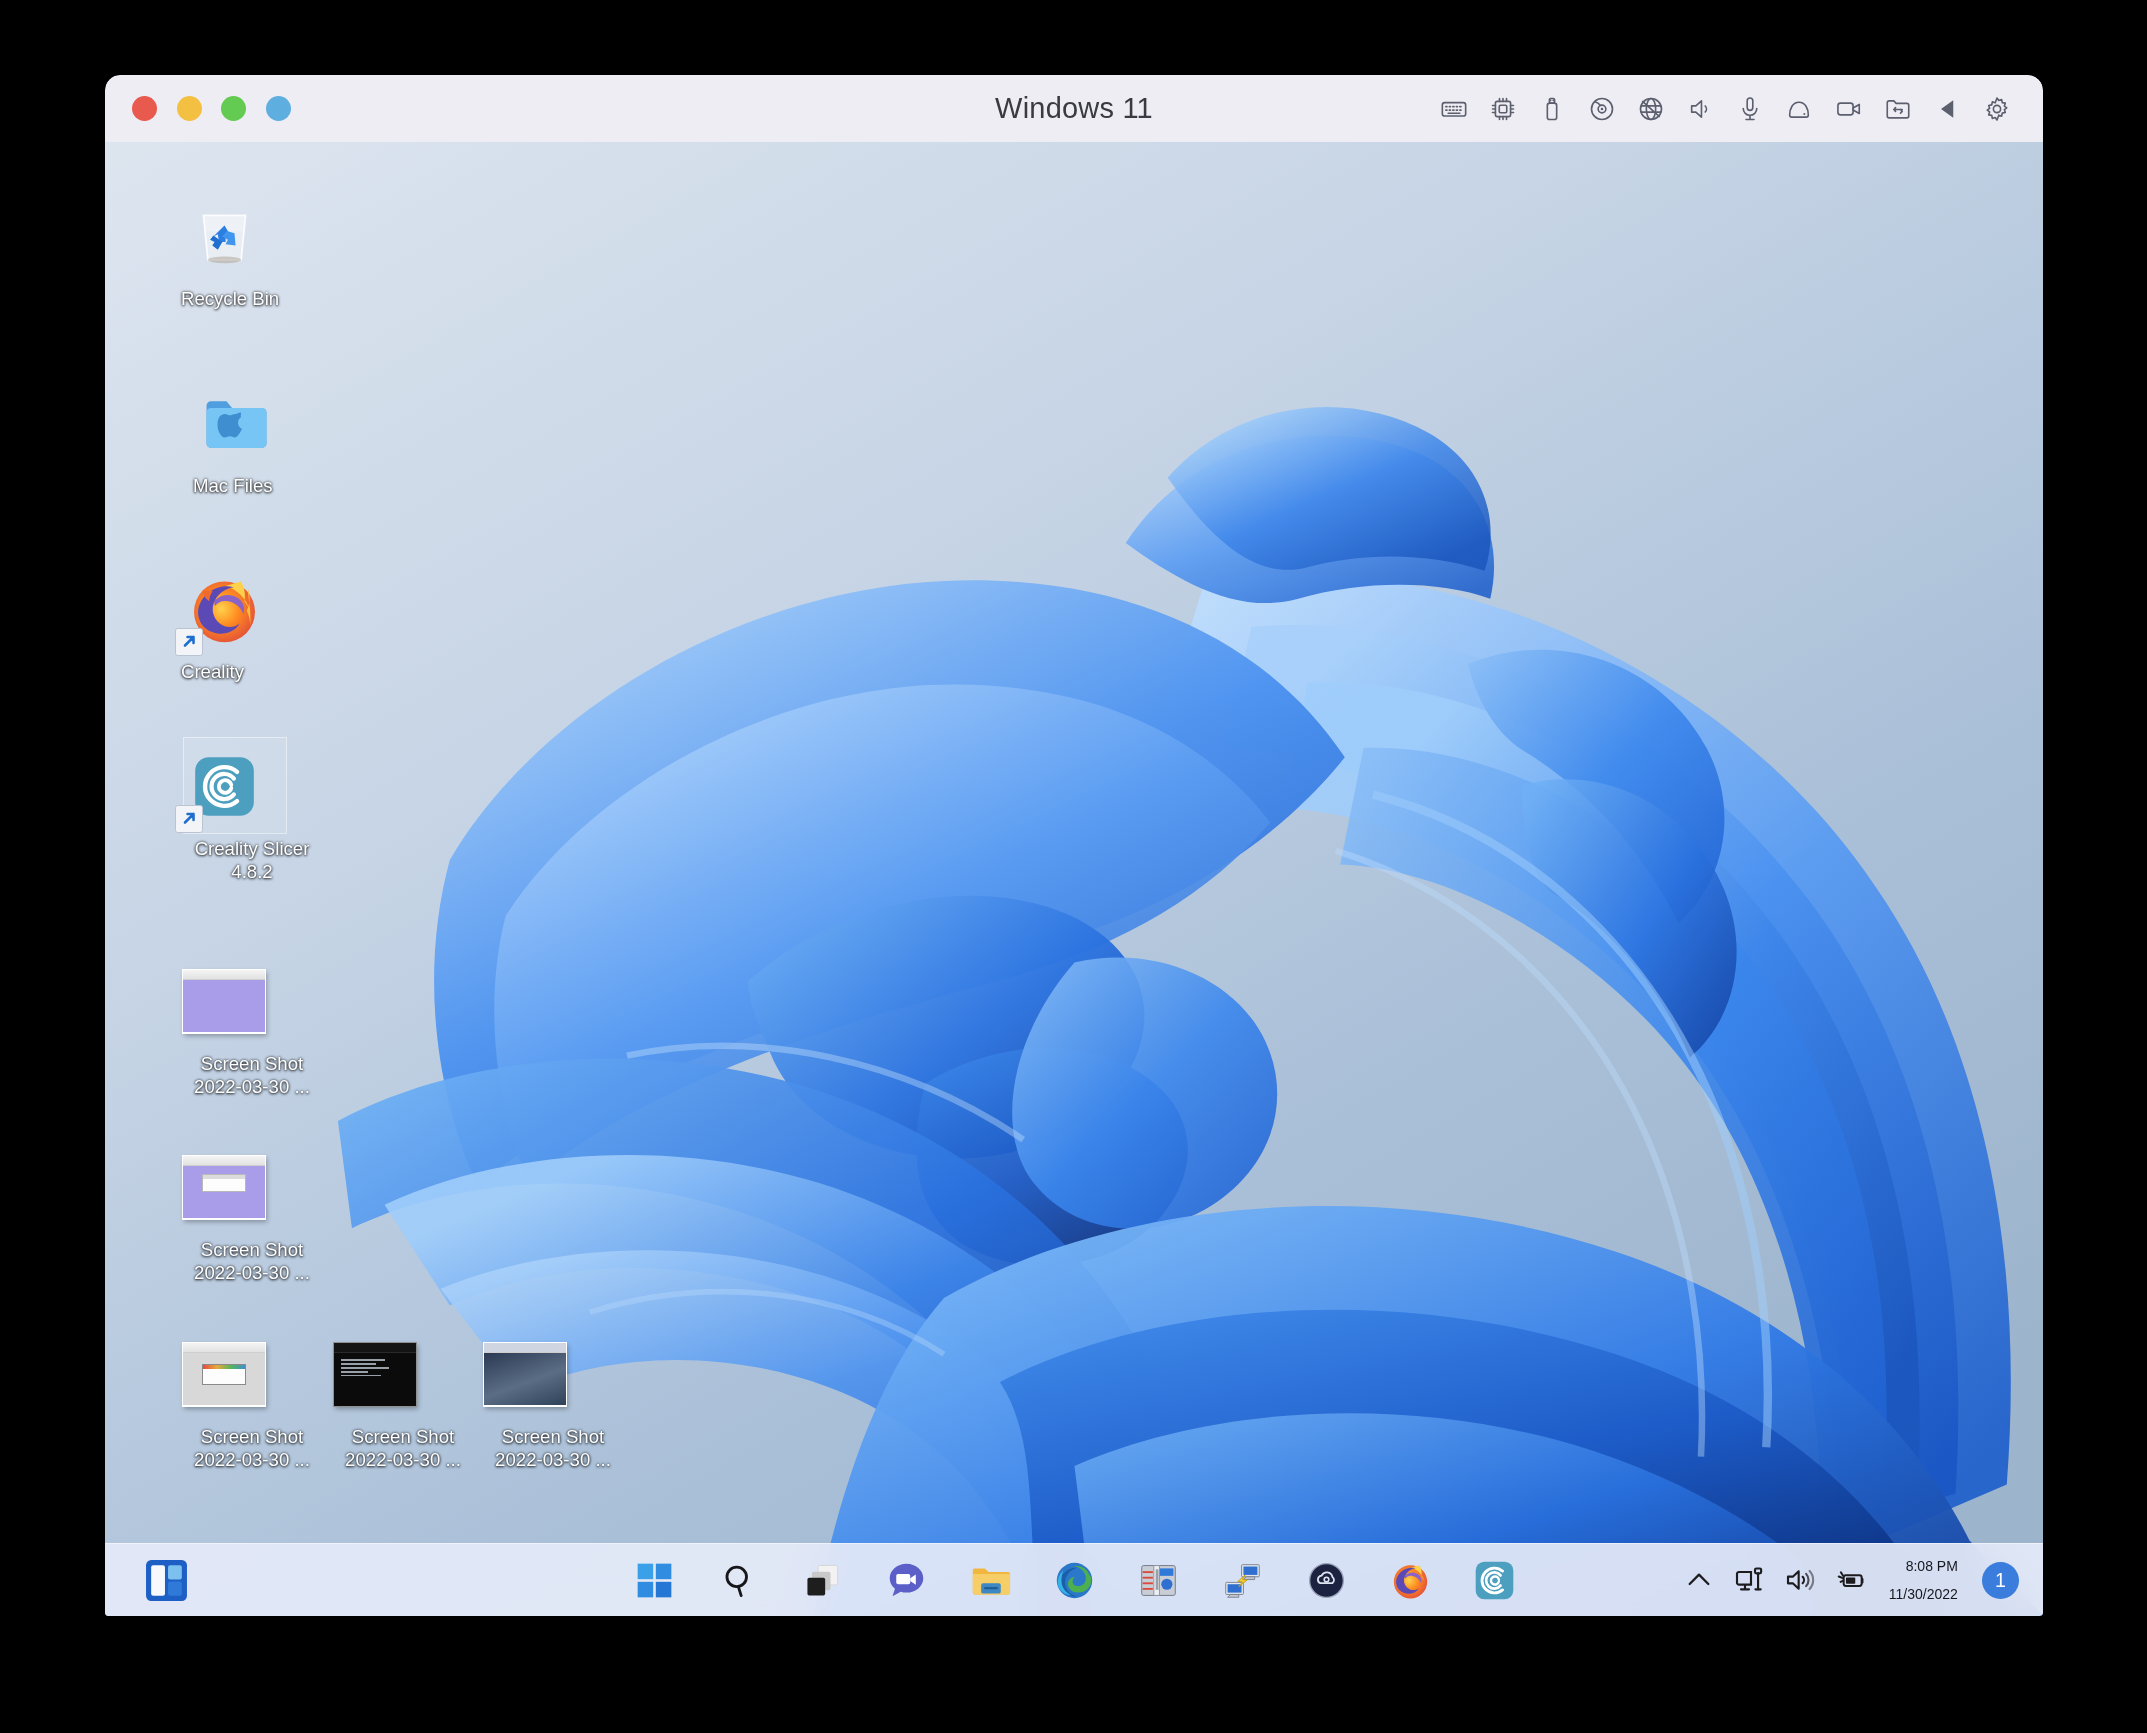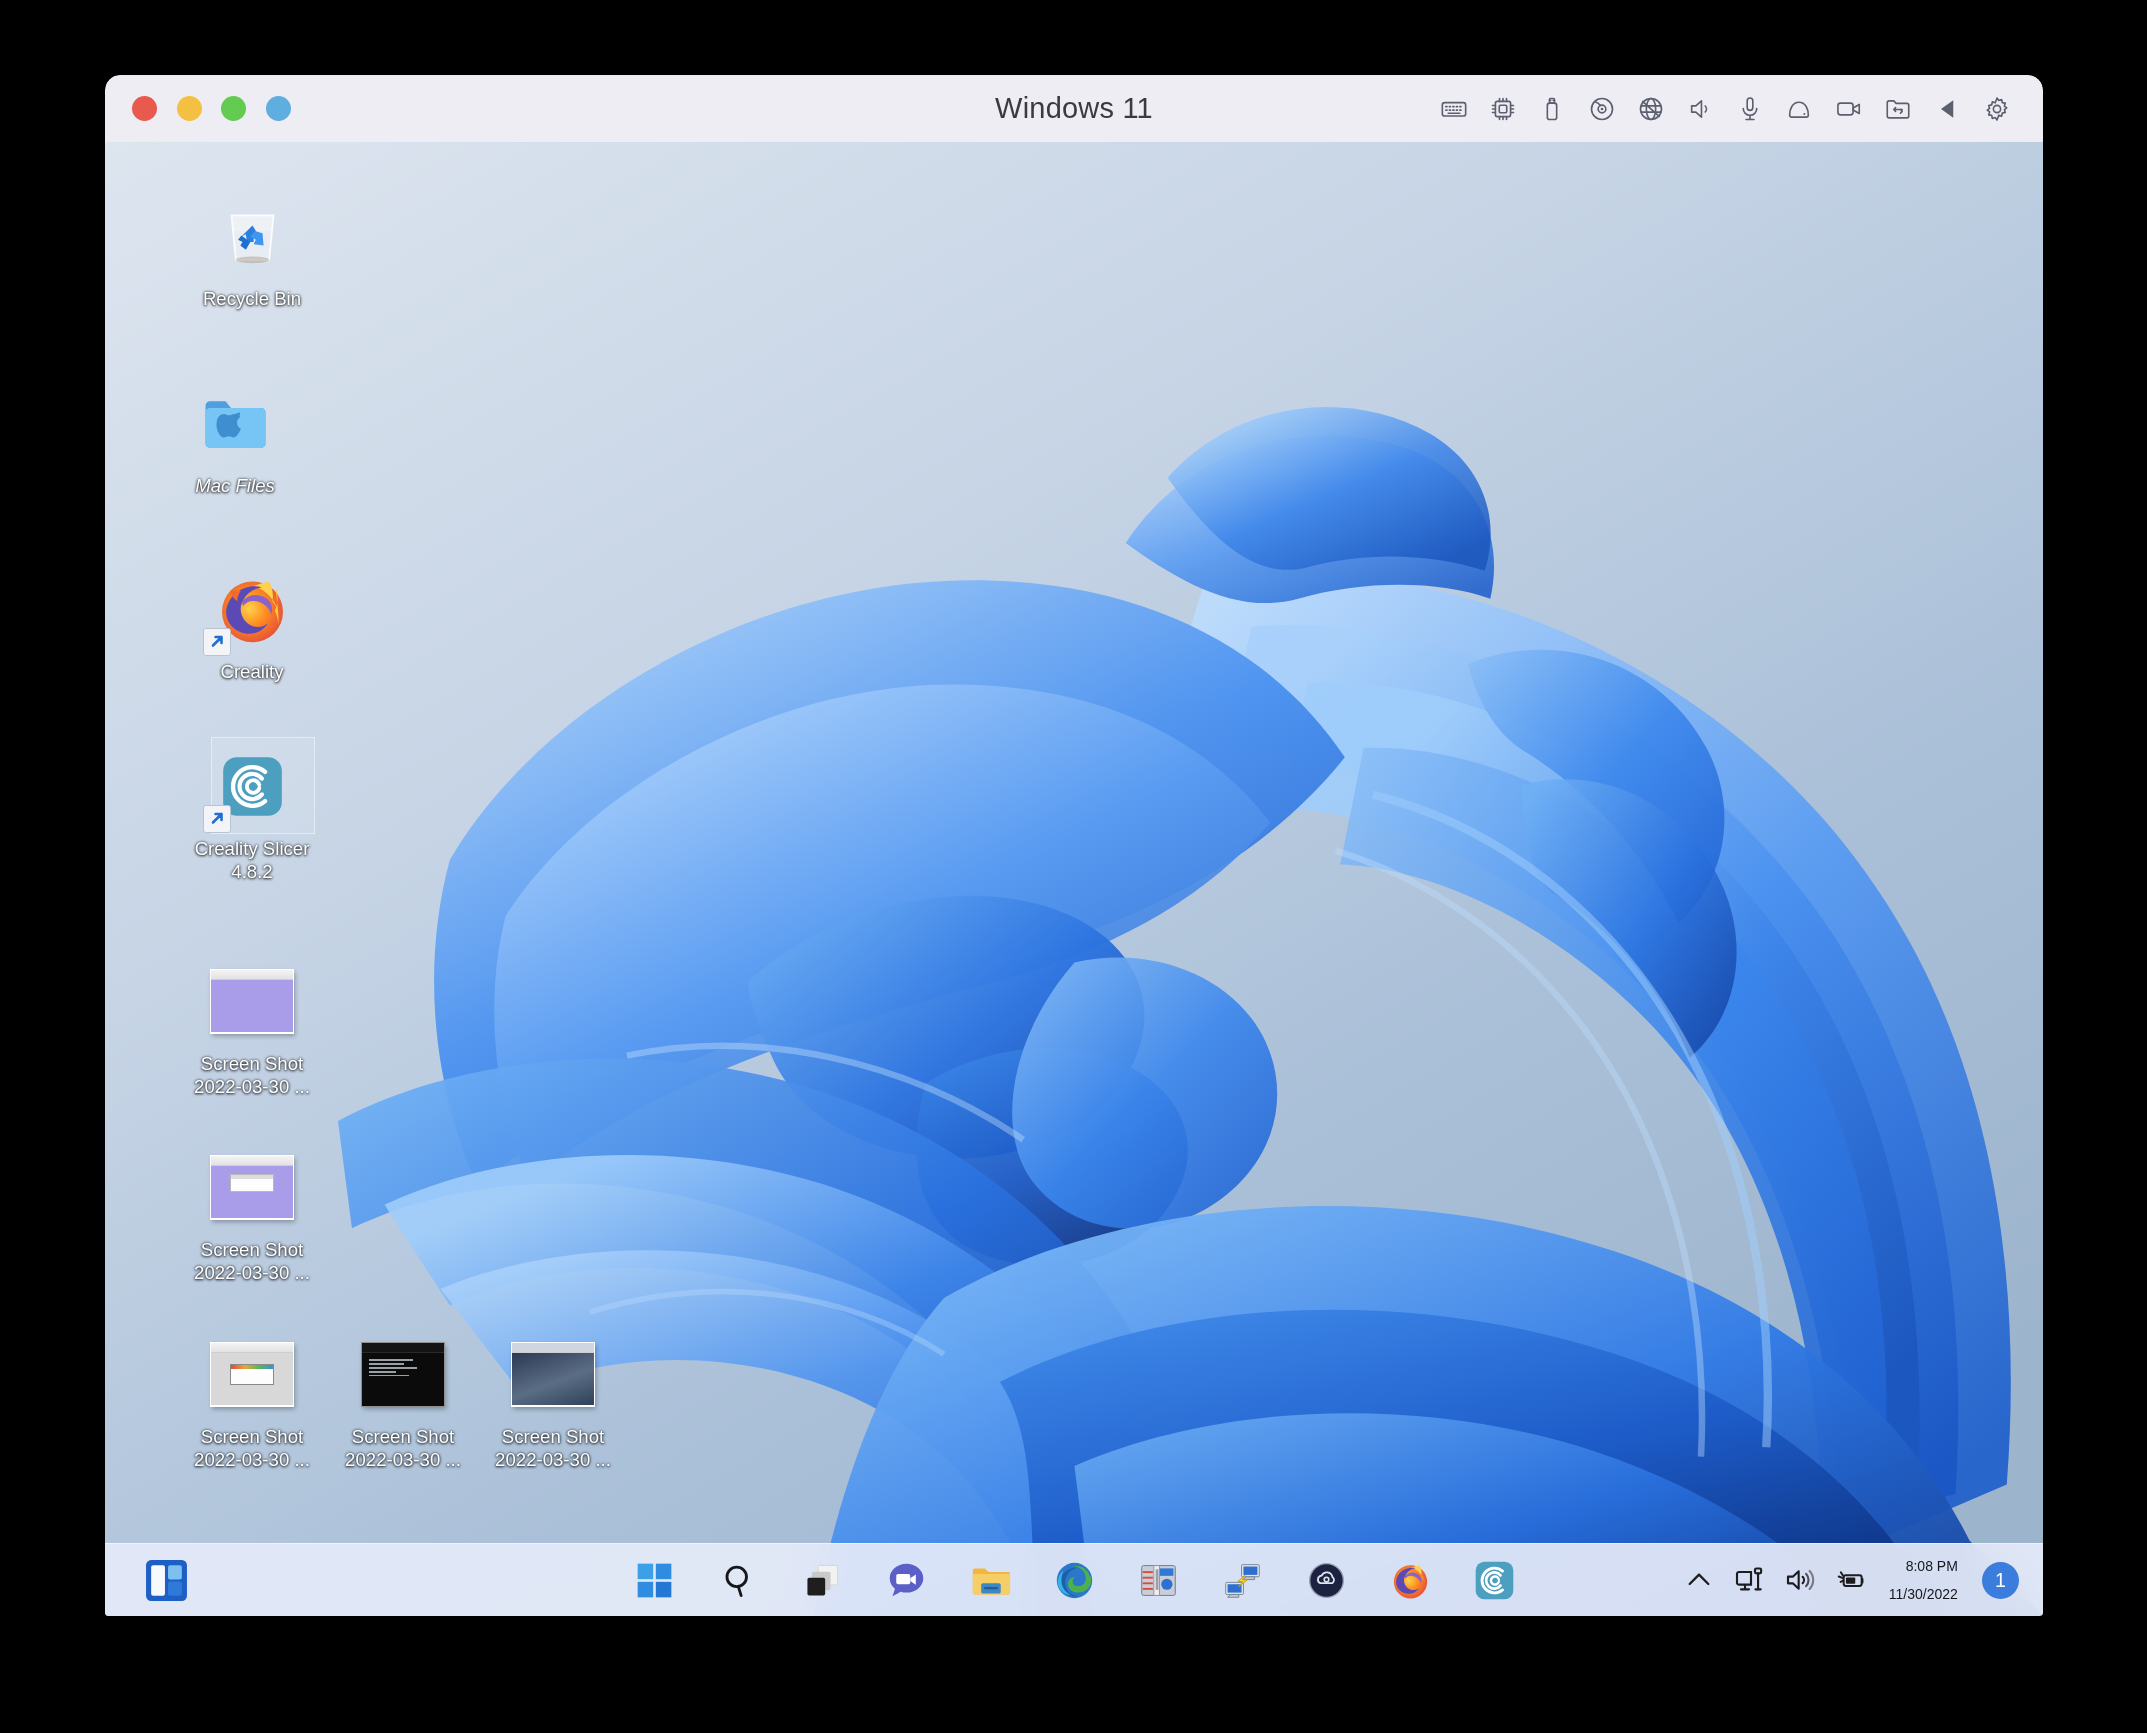--- a/index.html
+++ b/index.html
@@ -67,21 +67,21 @@
   }
 
   
   #wallpaper { position:absolute; inset:0; }
   #wallpaper svg { position:absolute; inset:0; width:100%; height:100%; }
 
   
   .dicon {
     position:absolute;
     width:142px;
-    display:flex; flex-direction:column; align-items:center;
+    display:flex; flex-direction:column; align-items:flex-start;
     text-align:center;
   }
   .dicon .glyph {
     width:86px; height:86px;
     display:flex; align-items:center; justify-content:center;
     position:relative;
     margin-bottom:8.4px;
   }
   .dicon .label {
     font-size:18.6px; line-height:23px; color:#fff;
@@ -349,21 +349,21 @@
           <path d="M13 13h38l-1.4 14H14.4z" fill="rgba(255,255,255,0.22)"></path>
           <ellipse cx="32" cy="53" rx="15" ry="3" fill="rgba(180,170,160,0.6)"></ellipse>
           <path d="M32 22l6 10h-5v5h-6l-1-7-4 2z" fill="#2b7fe0"></path>
           <path d="M41 29l1 11-9-1 2-4-5-3 4-5z" fill="#4096ef"></path>
           <path d="M22 31l8 6-4 7-5-4 2-3-4-2z" fill="#1f6fd0"></path>
         </svg>
       </div>
       <div class="label">Recycle Bin</div>
     </div>
 
-    <div class="dicon" style="left:59px; top:238px;font-style:italic;">
+    <div class="dicon" style="left:88px; top:238px;">
       <div class="glyph">
         <svg viewBox="0 0 64 64" style="width:71px;height:71px;">
           <path d="M5 16a4 4 0 0 1 4-4h14l5 6h27a4 4 0 0 1 4 4v28a4 4 0 0 1-4 4H9a4 4 0 0 1-4-4z" fill="#4f9fe0"></path>
           <path d="M5 22a4 4 0 0 1 4-4h46a4 4 0 0 1 4 4v28a4 4 0 0 1-4 4H9a4 4 0 0 1-4-4z" fill="#76c5f5"></path>
           <path d="M36 22c.4 2.4-.6 4.6-2 5.9-1.5 1.4-3.3 2.3-5.2 2.1-.3-2.3.8-4.6 2.1-5.9 1.4-1.4 3.6-2.3 5.1-2.1z" fill="#3f8fd0"></path>
           <path d="M39.6 44.5c-1 2.4-1.6 3.4-2.9 5.5-1.8 2.8-4.3 6.3-7.4 6.3-2.8 0-3.5-1.8-7.2-1.8s-4.6 1.8-7.3 1.9c-3 .1-5.3-3.1-7.1-5.9-3.8-5.9-4.6-17.4-1.1-23.3 1.8-3 5-4.9 8.5-5 2.9 0 5.6 2 7.4 2 1.7 0 5-2.4 8.4-2.1 1.4.1 5.5.6 8.1 4.5-.2.1-4.8 2.8-4.7 8.4 0 6.7 5.8 8.9 5.9 9z" fill="#3f8fd0" transform="translate(1,-4) scale(0.62) translate(18,22)"></path>
         </svg>
       </div>
       <div class="label">Mac Files</div>
     </div>

